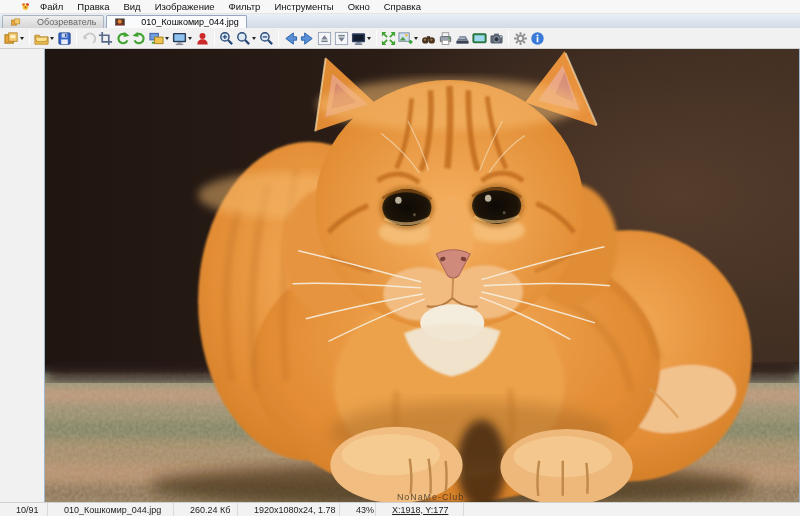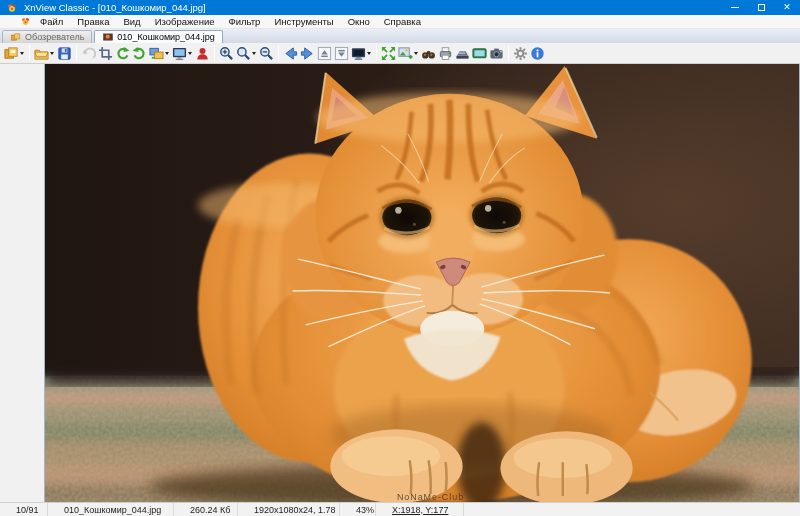--- a/index.html
+++ b/index.html
@@ -15,21 +15,21 @@
   .glyph-max { width:7px; height:7px; border:1px solid #fff; }
   .glyph-close { color:#fff; font-size:9px; line-height:1; }
 
   
   .menubar { height:14px; background:#f7f7f7; display:flex; align-items:center; font-size:9.5px; color:#111; padding-left:18px; border-bottom:1px solid #e6e6e6; flex:0 0 auto; }
   .menu-item { padding:0 7px; white-space:nowrap; }
   .applogo { width:12px; height:12px; margin:0 2px; }
 
   
   .tabbar { height:14px; background:linear-gradient(#eaeff6,#d2dae6); display:flex; align-items:flex-end; padding-left:2px; gap:2px; flex:0 0 auto; }
-  .tab { height:13px; display:flex; align-items:center; gap:3px; font-size:9px; padding:0 7px; border:1px solid #97a7bf; border-bottom:none; border-radius:2px 2px 0 0; white-space:nowrap; }
+  .tab { height:13px; display:flex; align-items:center; gap:15px; font-size:9px; padding:0 7px; border:1px solid #97a7bf; border-bottom:none; border-radius:2px 2px 0 0; white-space:nowrap; }
   .tab.active { background:#fafbfc; color:#000; }
   .tab.inactive { background:linear-gradient(#efefef,#d5d5d5); color:#666; border-color:#aab4c2; }
   .tabic { width:12px; height:10px; }
 
   
   .toolbar { height:21px; background:#f1f1f1; display:flex; align-items:center; padding-left:3px; border-bottom:1px solid #cfcfcf; flex:0 0 auto; }
   .tbtn { height:19px; display:flex; align-items:center; padding:0 1px; border-radius:2px; }
   .tbtn.dim { opacity:.45; filter:grayscale(.6); }
   .ic { width:15px; height:15px; }
   .dd { width:0; height:0; border-left:2.5px solid transparent; border-right:2.5px solid transparent; border-top:3px solid #222; margin:0 1px; }
@@ -197,37 +197,20 @@
     <symbol id="i-image-tab-icon" viewBox="0 0 16 16">
         <rect x="1" y="3" width="14" height="10" fill="#5a3626" stroke="#444"></rect>
         <circle cx="7.5" cy="7.5" r="3.4" fill="#e08838"></circle>
         <rect x="1" y="11" width="14" height="2" fill="#8a2a22"></rect>
       </symbol>
   </defs>
 </svg>
 
 <div class="window">
 
-  <div class="titlebar">
-    <svg class="applogo">
-        <use href="#i-applogo"></use>
-      </svg>
-    <span class="title">XnView Classic - [010_Кошкомир_044.jpg]</span>
-    <div class="win-controls">
-      <div class="win-btn">
-          <span class="glyph-min"></span>
-        </div>
-      <div class="win-btn">
-          <span class="glyph-max"></span>
-        </div>
-      <div class="win-btn">
-          <span class="glyph-close">✕</span>
-        </div>
-    </div>
-  </div>
 
   <div class="menubar">
     <svg class="applogo" style="width:11px;height:11px">
         <use href="#i-applogo"></use>
       </svg>
     <span id="menu-items"><span class="menu-item">Файл</span><span class="menu-item">Правка</span><span class="menu-item">Вид</span><span class="menu-item">Изображение</span><span class="menu-item">Фильтр</span><span class="menu-item">Инструменты</span><span class="menu-item">Окно</span><span class="menu-item">Справка</span></span>
   </div>
 
   <div class="tabbar" id="tabbar">
       <div class="tab inactive">

